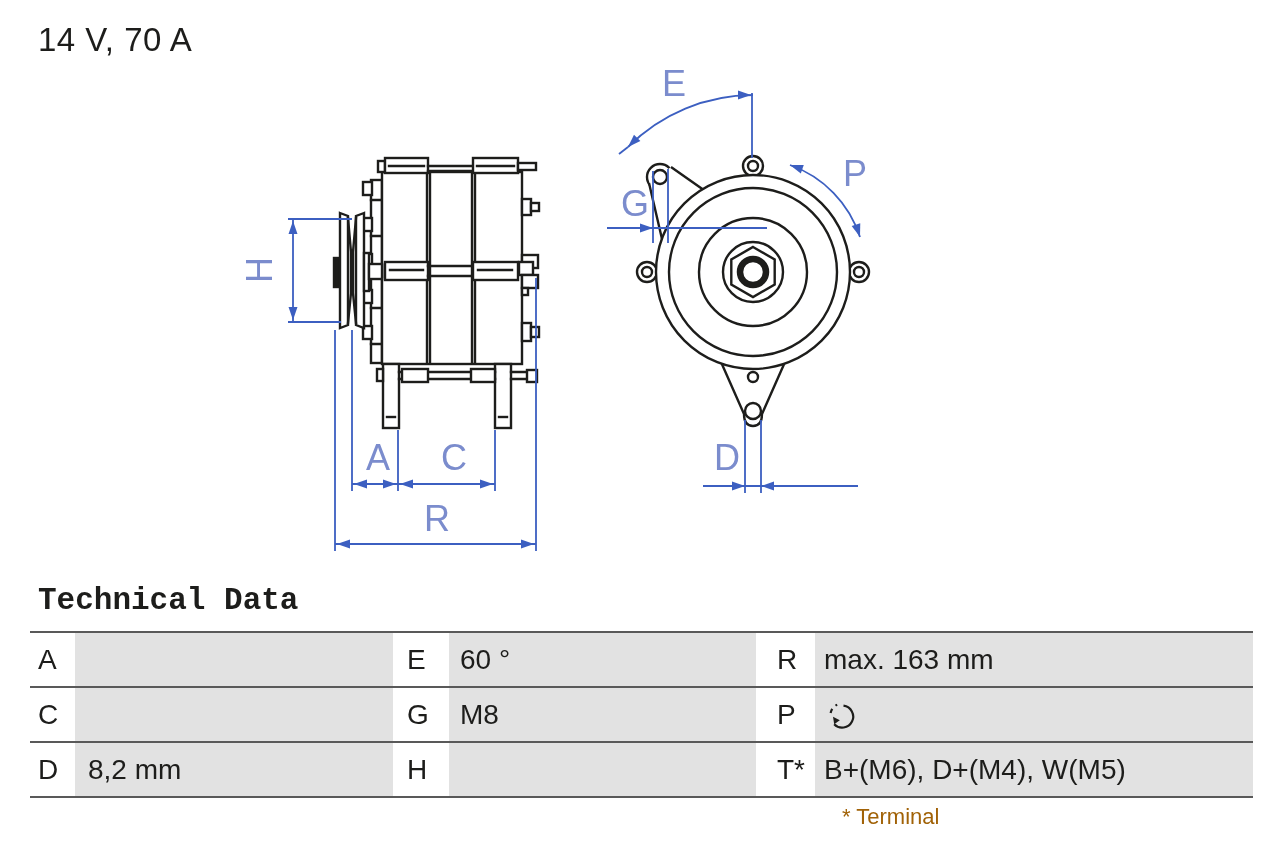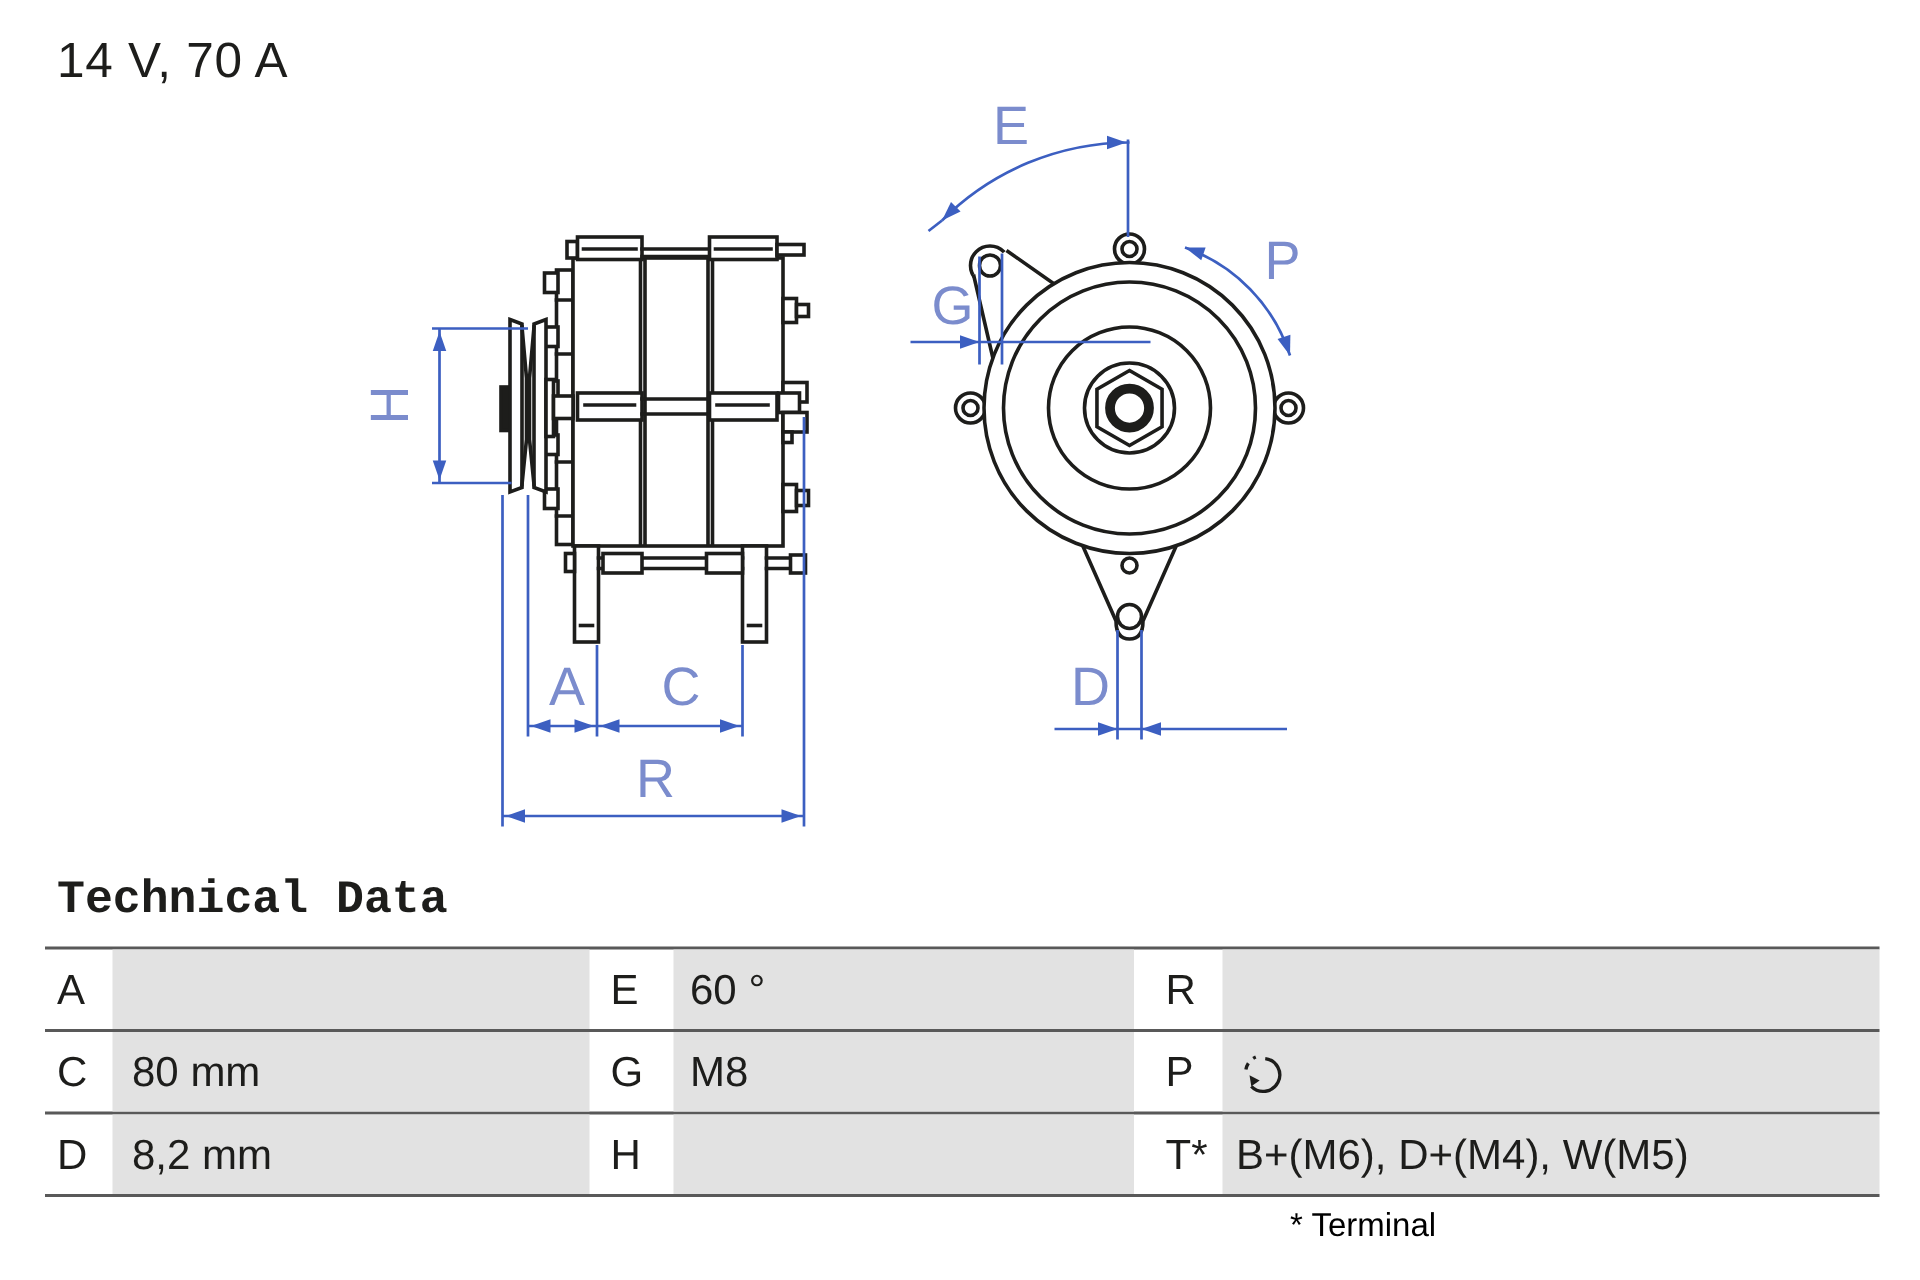--- a/index.html
+++ b/index.html
@@ -26,21 +26,21 @@
   .seg2{left:419px;width:307px;}
   .seg3{left:785px;width:438px;}
   .cell{
     position:absolute;top:0;height:100%;display:flex;align-items:center;
     font-size:28px;color:#1d1d1b;white-space:nowrap;
   }
   .lab1{left:8px;}  .val1{left:58px;}
   .lab2{left:377px;} .val2{left:430px;}
   .lab3{left:747px;} .val3{left:794px;}
   .footnote{
-    position:absolute;left:842px;top:804px;font-size:22px;color:#000000;margin-left:18px;
+    position:absolute;left:842px;top:804px;font-size:22px;color:#a16207;
   }
   .rot-icon{display:block;}
 </style>
 </head>
 <body>
 
 <div class="page">
 
   <div class="page-title">14 V, 70 A</div>
 
@@ -190,28 +190,28 @@
   <div class="tech-table">
 
     <div class="trow">
       <span class="seg seg1"></span>
       <span class="seg seg2"></span>
       <span class="seg seg3"></span>
       <span class="cell lab1">A</span>
       <span class="cell lab2">E</span>
       <span class="cell val2">60 °</span>
       <span class="cell lab3">R</span>
+      <span class="cell val3">max. 163 mm</span>
     </div>
 
     <div class="trow">
       <span class="seg seg1"></span>
       <span class="seg seg2"></span>
       <span class="seg seg3"></span>
       <span class="cell lab1">C</span>
-      <span class="cell val1">80 mm</span>
       <span class="cell lab2">G</span>
       <span class="cell val2">M8</span>
       <span class="cell lab3">P</span>
       <span class="cell val3">
         <svg class="rot-icon" width="34" height="34" viewBox="0 0 34 34">
           <path d="M19.5,7.7 A11,11 0 1 1 10.2,26.2" fill="none" stroke="#1d1d1b" stroke-width="2.2"></path>
           <path d="M6.6,15.0 A11,11 0 0 1 13.2,6.7" fill="none" stroke="#1d1d1b" stroke-width="2.2" stroke-dasharray="4.5,4.5"></path>
           <path d="M10.2,26.2 L9.0,18.8 L15.8,22.3 Z" fill="#1d1d1b" stroke="none"></path>
         </svg>
       </span>

